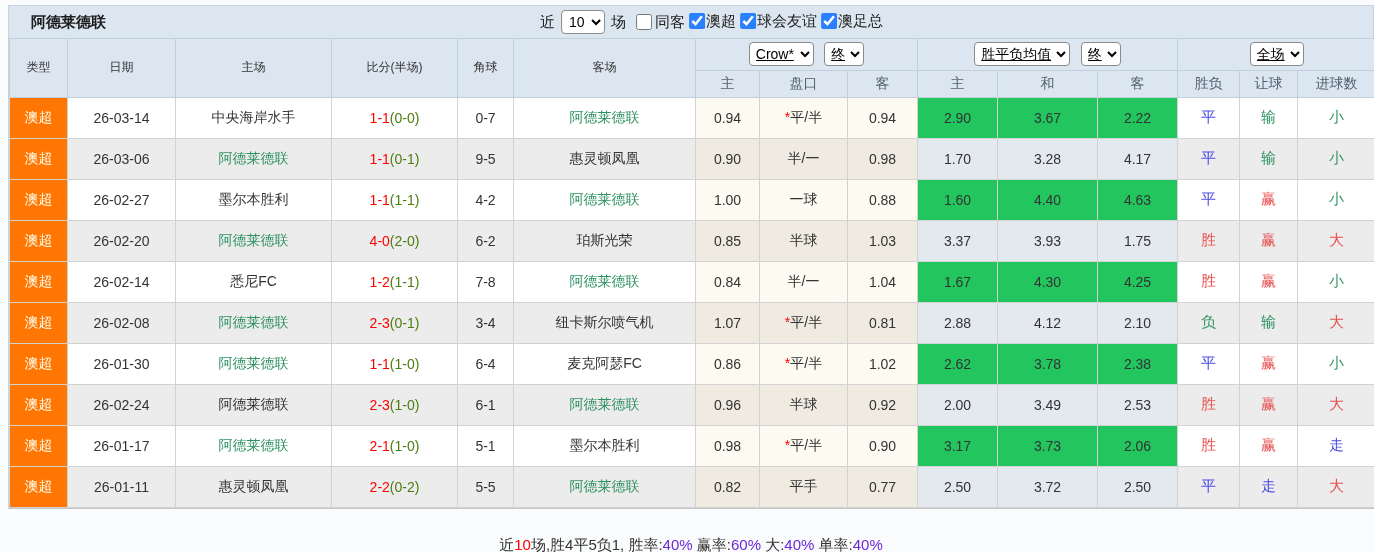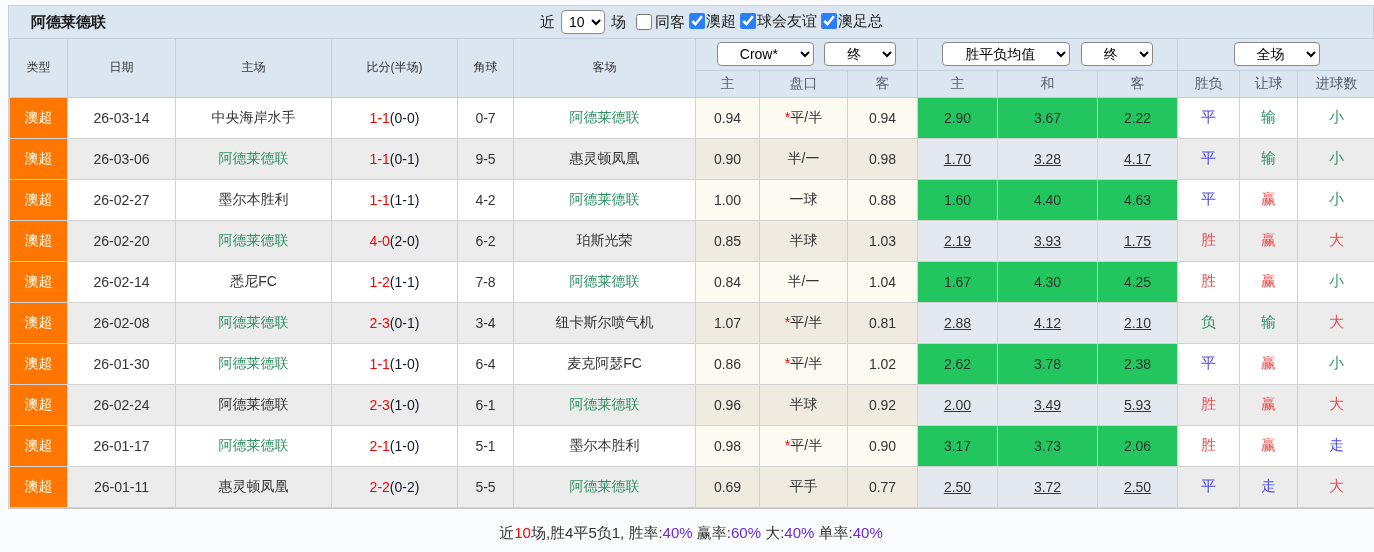--- a/index.html
+++ b/index.html
@@ -5,21 +5,21 @@
   * { box-sizing: border-box; }
   html, body { margin: 0; padding: 0; }
   body {
     width: 1374px; height: 552px;
     background: #fafbfd;
     font-family: "Liberation Sans", "DejaVu Sans", sans-serif;
     overflow: hidden;
   }
   .panel {
     width: 1366px;
-    margin: 5px 0 4px 8px;
+    margin: 5px 0 16px 8px;
     border: 1px solid #c9d3de;
     border-bottom: 1px solid #c4c4c4;
     background: #fff;
   }
   
   .toolbar {
     position: relative;
     height: 33px;
     background: #dbe6f1;
     border-bottom: 1px solid #c2cedb;
@@ -73,45 +73,46 @@
   tr.head-top th { height: 31px; }
   tr.head-sub th { height: 27px; font-size: 14px; color: #556070; }
   th.static-th { font-size: 12px; color: #333; }
   th.group-th select {
     font-size: 14px;
     height: 24px;
     border: 1px solid #8a8a8a;
     border-radius: 4px;
     background: #fff;
     margin: 0 3px;
-    padding: 0 18px;
+    padding: 0 2px;
+    text-decoration: underline;
   }
   tbody td {
     height: 41px;
     text-align: center;
     font-size: 14px;
     color: #333;
     border: 1px solid #d2d2d2;
     overflow: hidden;
     white-space: nowrap;
   }
   tr.odd  { background: #ffffff; }
   tr.even { background: #ececec; }
   tr.odd  td.crow-col { background: #fdfaf2; }
   tr.even td.crow-col { background: #efebe1; }
   tr.odd  td.mean-col { background: #22c55e; }
-  tr.even td.mean-col { background: #e3e9ee; text-decoration: underline; }
+  tr.even td.mean-col { background: #e3e9ee; }
   td.league-cell {
     background: #ff7603 !important;
     color: #fffceb;
     font-size: 14px;
   }
   .team-target { color: #2e9161; }
   .score-main { color: #ff0000; text-align: right; }
-  .score-half { color: #0f172a; }
+  .score-half { color: #4d7c0f; }
   .star { color: #ff0000; }
   .res-r { color: #e85050; }
   .res-g { color: #2e9161; }
   .res-b { color: #4a4ae0; }
   td.result-cell { font-size: 15px; }
   
   .summary {
     width: 1366px;
     margin-left: 8px;
     text-align: center;
@@ -255,21 +256,21 @@
         <tr class="even">
           <td class="league-cell">澳超</td>
           <td>26-02-20</td>
           <td class="team-target">阿德莱德联</td>
           <td><span class="score-main">4-0</span><span class="score-half">(2-0)</span></td>
           <td>6-2</td>
           <td>珀斯光荣</td>
           <td class="crow-col">0.85</td>
           <td class="crow-col">半球</td>
           <td class="crow-col">1.03</td>
-          <td class="mean-col">2.19</td>
+          <td class="mean-col">3.37</td>
           <td class="mean-col">3.93</td>
           <td class="mean-col">1.75</td>
           <td class="result-cell res-r">胜</td>
           <td class="result-cell res-r">赢</td>
           <td class="result-cell res-r">大</td>
         </tr>
         <tr class="odd">
           <td class="league-cell">澳超</td>
           <td>26-02-14</td>
           <td>悉尼FC</td>
@@ -325,21 +326,21 @@
           <td>26-02-24</td>
           <td>阿德莱德联</td>
           <td><span class="score-main">2-3</span><span class="score-half">(1-0)</span></td>
           <td>6-1</td>
           <td class="team-target">阿德莱德联</td>
           <td class="crow-col">0.96</td>
           <td class="crow-col">半球</td>
           <td class="crow-col">0.92</td>
           <td class="mean-col">2.00</td>
           <td class="mean-col">3.49</td>
-          <td class="mean-col">5.93</td>
+          <td class="mean-col">2.53</td>
           <td class="result-cell res-r">胜</td>
           <td class="result-cell res-r">赢</td>
           <td class="result-cell res-r">大</td>
         </tr>
         <tr class="odd">
           <td class="league-cell">澳超</td>
           <td>26-01-17</td>
           <td class="team-target">阿德莱德联</td>
           <td><span class="score-main">2-1</span><span class="score-half">(1-0)</span></td>
           <td>5-1</td>
@@ -354,21 +355,21 @@
           <td class="result-cell res-r">赢</td>
           <td class="result-cell res-b">走</td>
         </tr>
         <tr class="even">
           <td class="league-cell">澳超</td>
           <td>26-01-11</td>
           <td>惠灵顿凤凰</td>
           <td><span class="score-main">2-2</span><span class="score-half">(0-2)</span></td>
           <td>5-5</td>
           <td class="team-target">阿德莱德联</td>
-          <td class="crow-col">0.69</td>
+          <td class="crow-col">0.82</td>
           <td class="crow-col">平手</td>
           <td class="crow-col">0.77</td>
           <td class="mean-col">2.50</td>
           <td class="mean-col">3.72</td>
           <td class="mean-col">2.50</td>
           <td class="result-cell res-b">平</td>
           <td class="result-cell res-b">走</td>
           <td class="result-cell res-r">大</td>
         </tr>
       </tbody>

